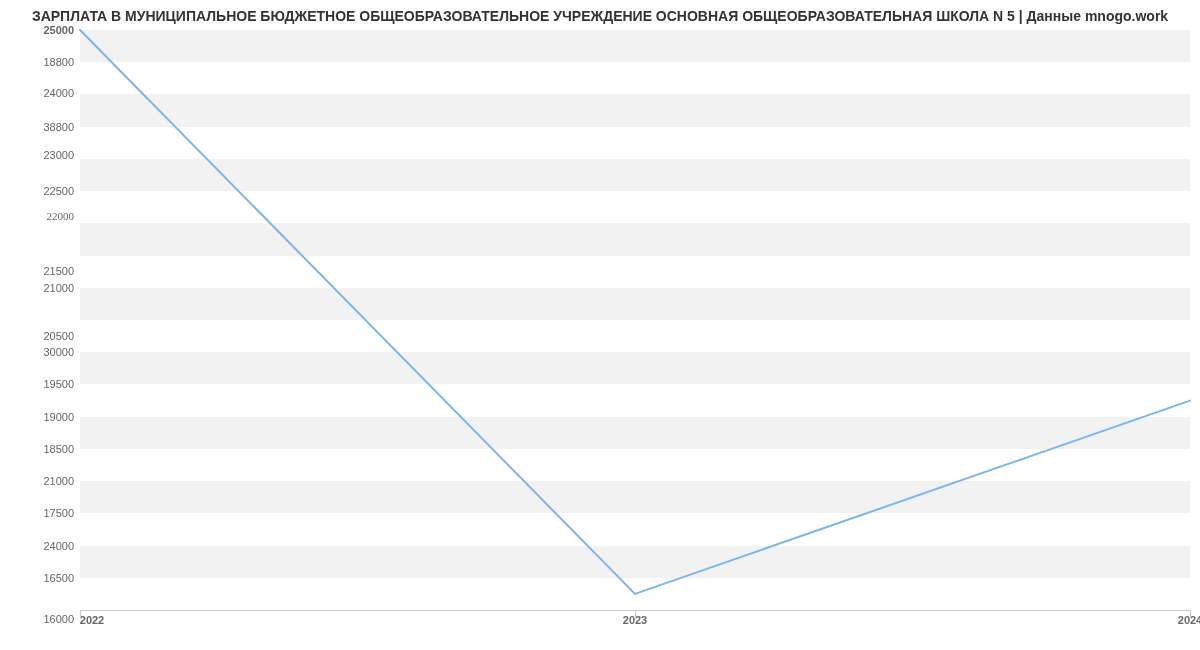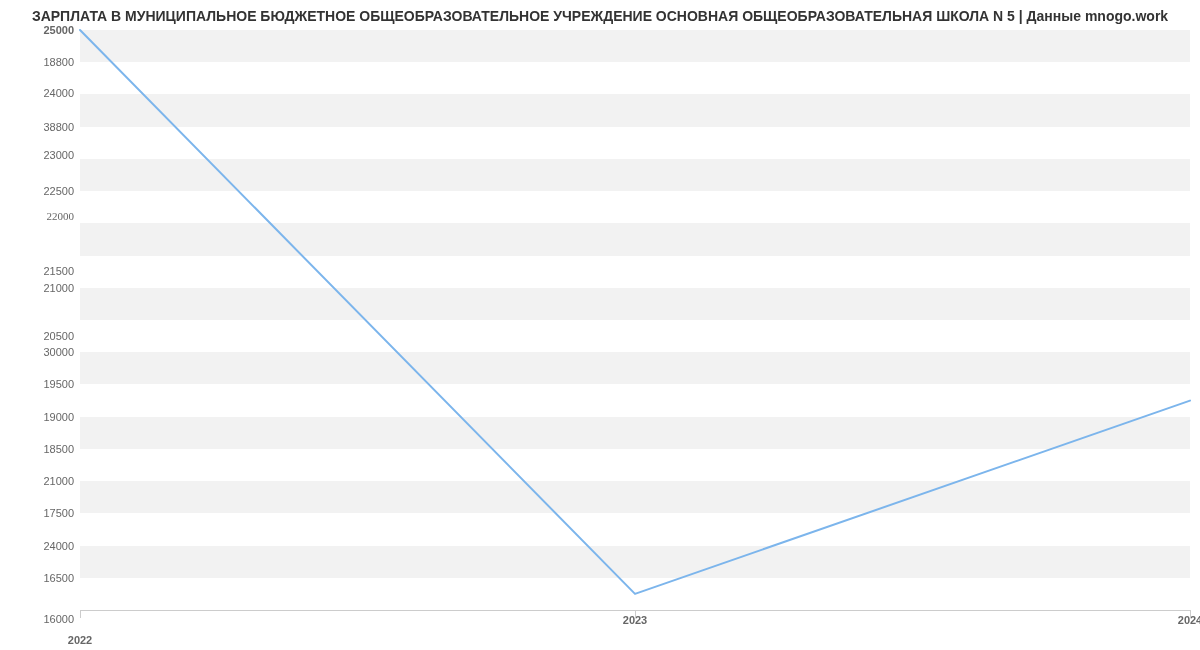--- a/index.html
+++ b/index.html
@@ -118,19 +118,19 @@
     <div class="y-tick-label" style="top: 287.778px;">21000</div>
     <div class="y-tick-label" style="top: 271px;">21500</div>
     <div class="y-tick-label" style="top: 216px; font-family: Liberation Serif, serif;">22000</div>
     <div class="y-tick-label" style="top: 191.111px;">22500</div>
     <div class="y-tick-label" style="top: 155px;">23000</div>
     <div class="y-tick-label" style="top: 126.667px;">38800</div>
     <div class="y-tick-label" style="top: 93px;">24000</div>
     <div class="y-tick-label" style="top: 62.2222px;">18800</div>
     <div class="y-tick-label" style="top: 30px; font-weight: bold;">25000</div>
     <div class="axis-line" style="left: 80px; top: 610px; width: 1110px; height: 1px;"></div>
-    <div class="x-tick-label" style="left: 80px; margin-top: 20px;">2022</div>
+    <div class="x-tick-label" style="left: 92px;">2022</div>
     <div class="x-tick-mark" style="left: 80px;"></div>
     <div class="x-tick-label" style="left: 635px;">2023</div>
     <div class="x-tick-mark" style="left: 635px;"></div>
     <div class="x-tick-label" style="left: 1190px;">2024</div>
     <div class="x-tick-mark" style="left: 1190px;"></div>
   </div>
 
 </body></html>

